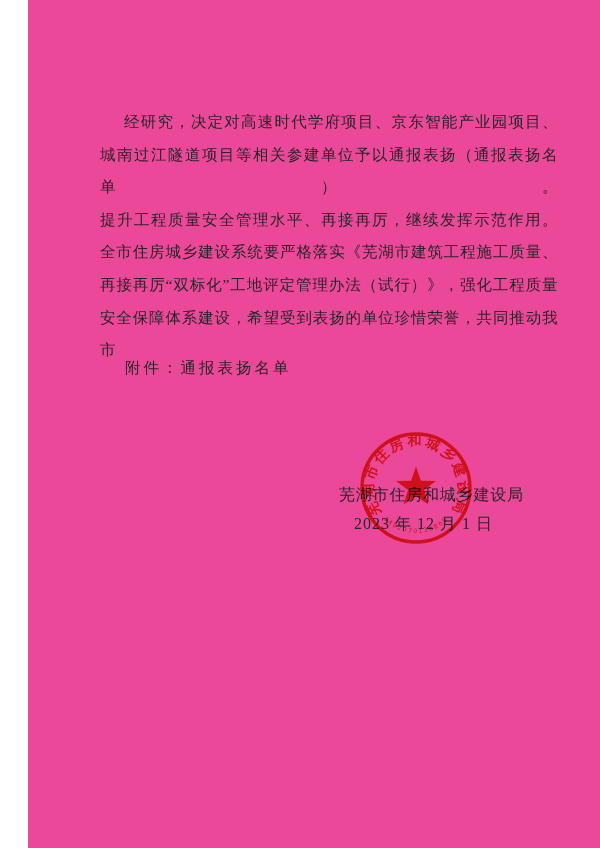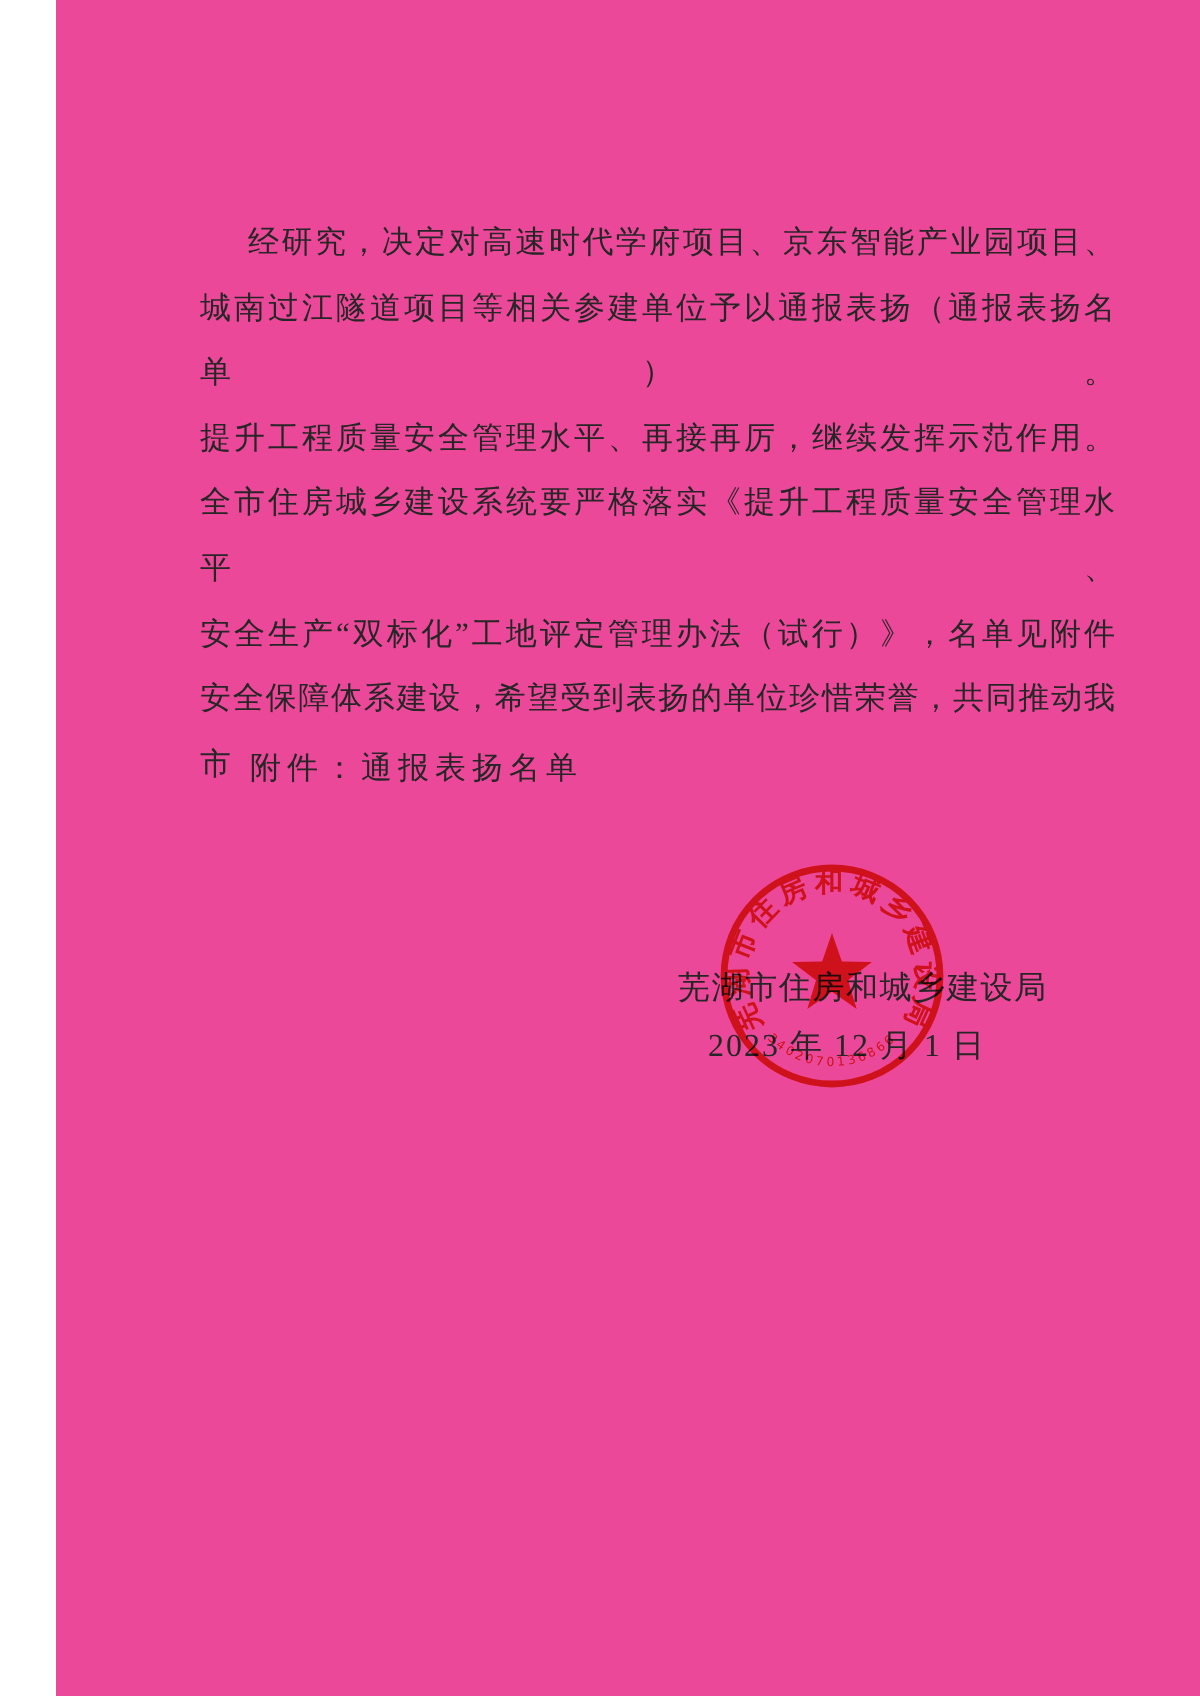--- a/index.html
+++ b/index.html
@@ -33,21 +33,21 @@
   .body-text p.just {
     text-align: justify;
     text-align-last: justify;
   }
   .body-text p.indent {
     text-indent: 24px;
   }
   .attachment {
     position: absolute;
     left: 97px;
-    top: 369px;
+    top: 352px;
     margin: 0;
     font-size: 15.5px;
     line-height: 32px;
     letter-spacing: 3px;
   }
   .sig-org {
     position: absolute;
     left: 311px;
     top: 484px;
     font-size: 16px;
@@ -91,22 +91,22 @@
 </style>
 </head>
 <body>
 
 <div class="page">
 
   <div class="body-text">
     <p class="line just indent">经研究，决定对高速时代学府项目、京东智能产业园项目、</p>
     <p class="line just">城南过江隧道项目等相关参建单位予以通报表扬（通报表扬名单）。</p>
     <p class="line just">提升工程质量安全管理水平、再接再厉，继续发挥示范作用。</p>
-    <p class="line just">全市住房城乡建设系统要严格落实《提升工程质量安全管理水平、</p>
-    <p class="line just">安全生产“双标化”工地评定管理办法（试行）》，名单见附件</p>
+    <p class="line just">全市住房城乡建设系统要严格落实《芜湖市建筑工程施工质量、</p>
+    <p class="line just">再接再厉“双标化”工地评定管理办法（试行）》，强化工程质量</p>
     <p class="line just">安全保障体系建设，希望受到表扬的单位珍惜荣誉，共同推动我市</p>
   </div>
 
   <p class="attachment">附件：通报表扬名单</p>
 
   <div class="sig-org">芜湖市住房和城乡建设局</div>
   <div class="sig-date">2023 年 12 月 1 日</div>
 
   <div class="seal">
     <svg viewBox="0 0 120 120" width="120" height="120" xmlns="http://www.w3.org/2000/svg">

